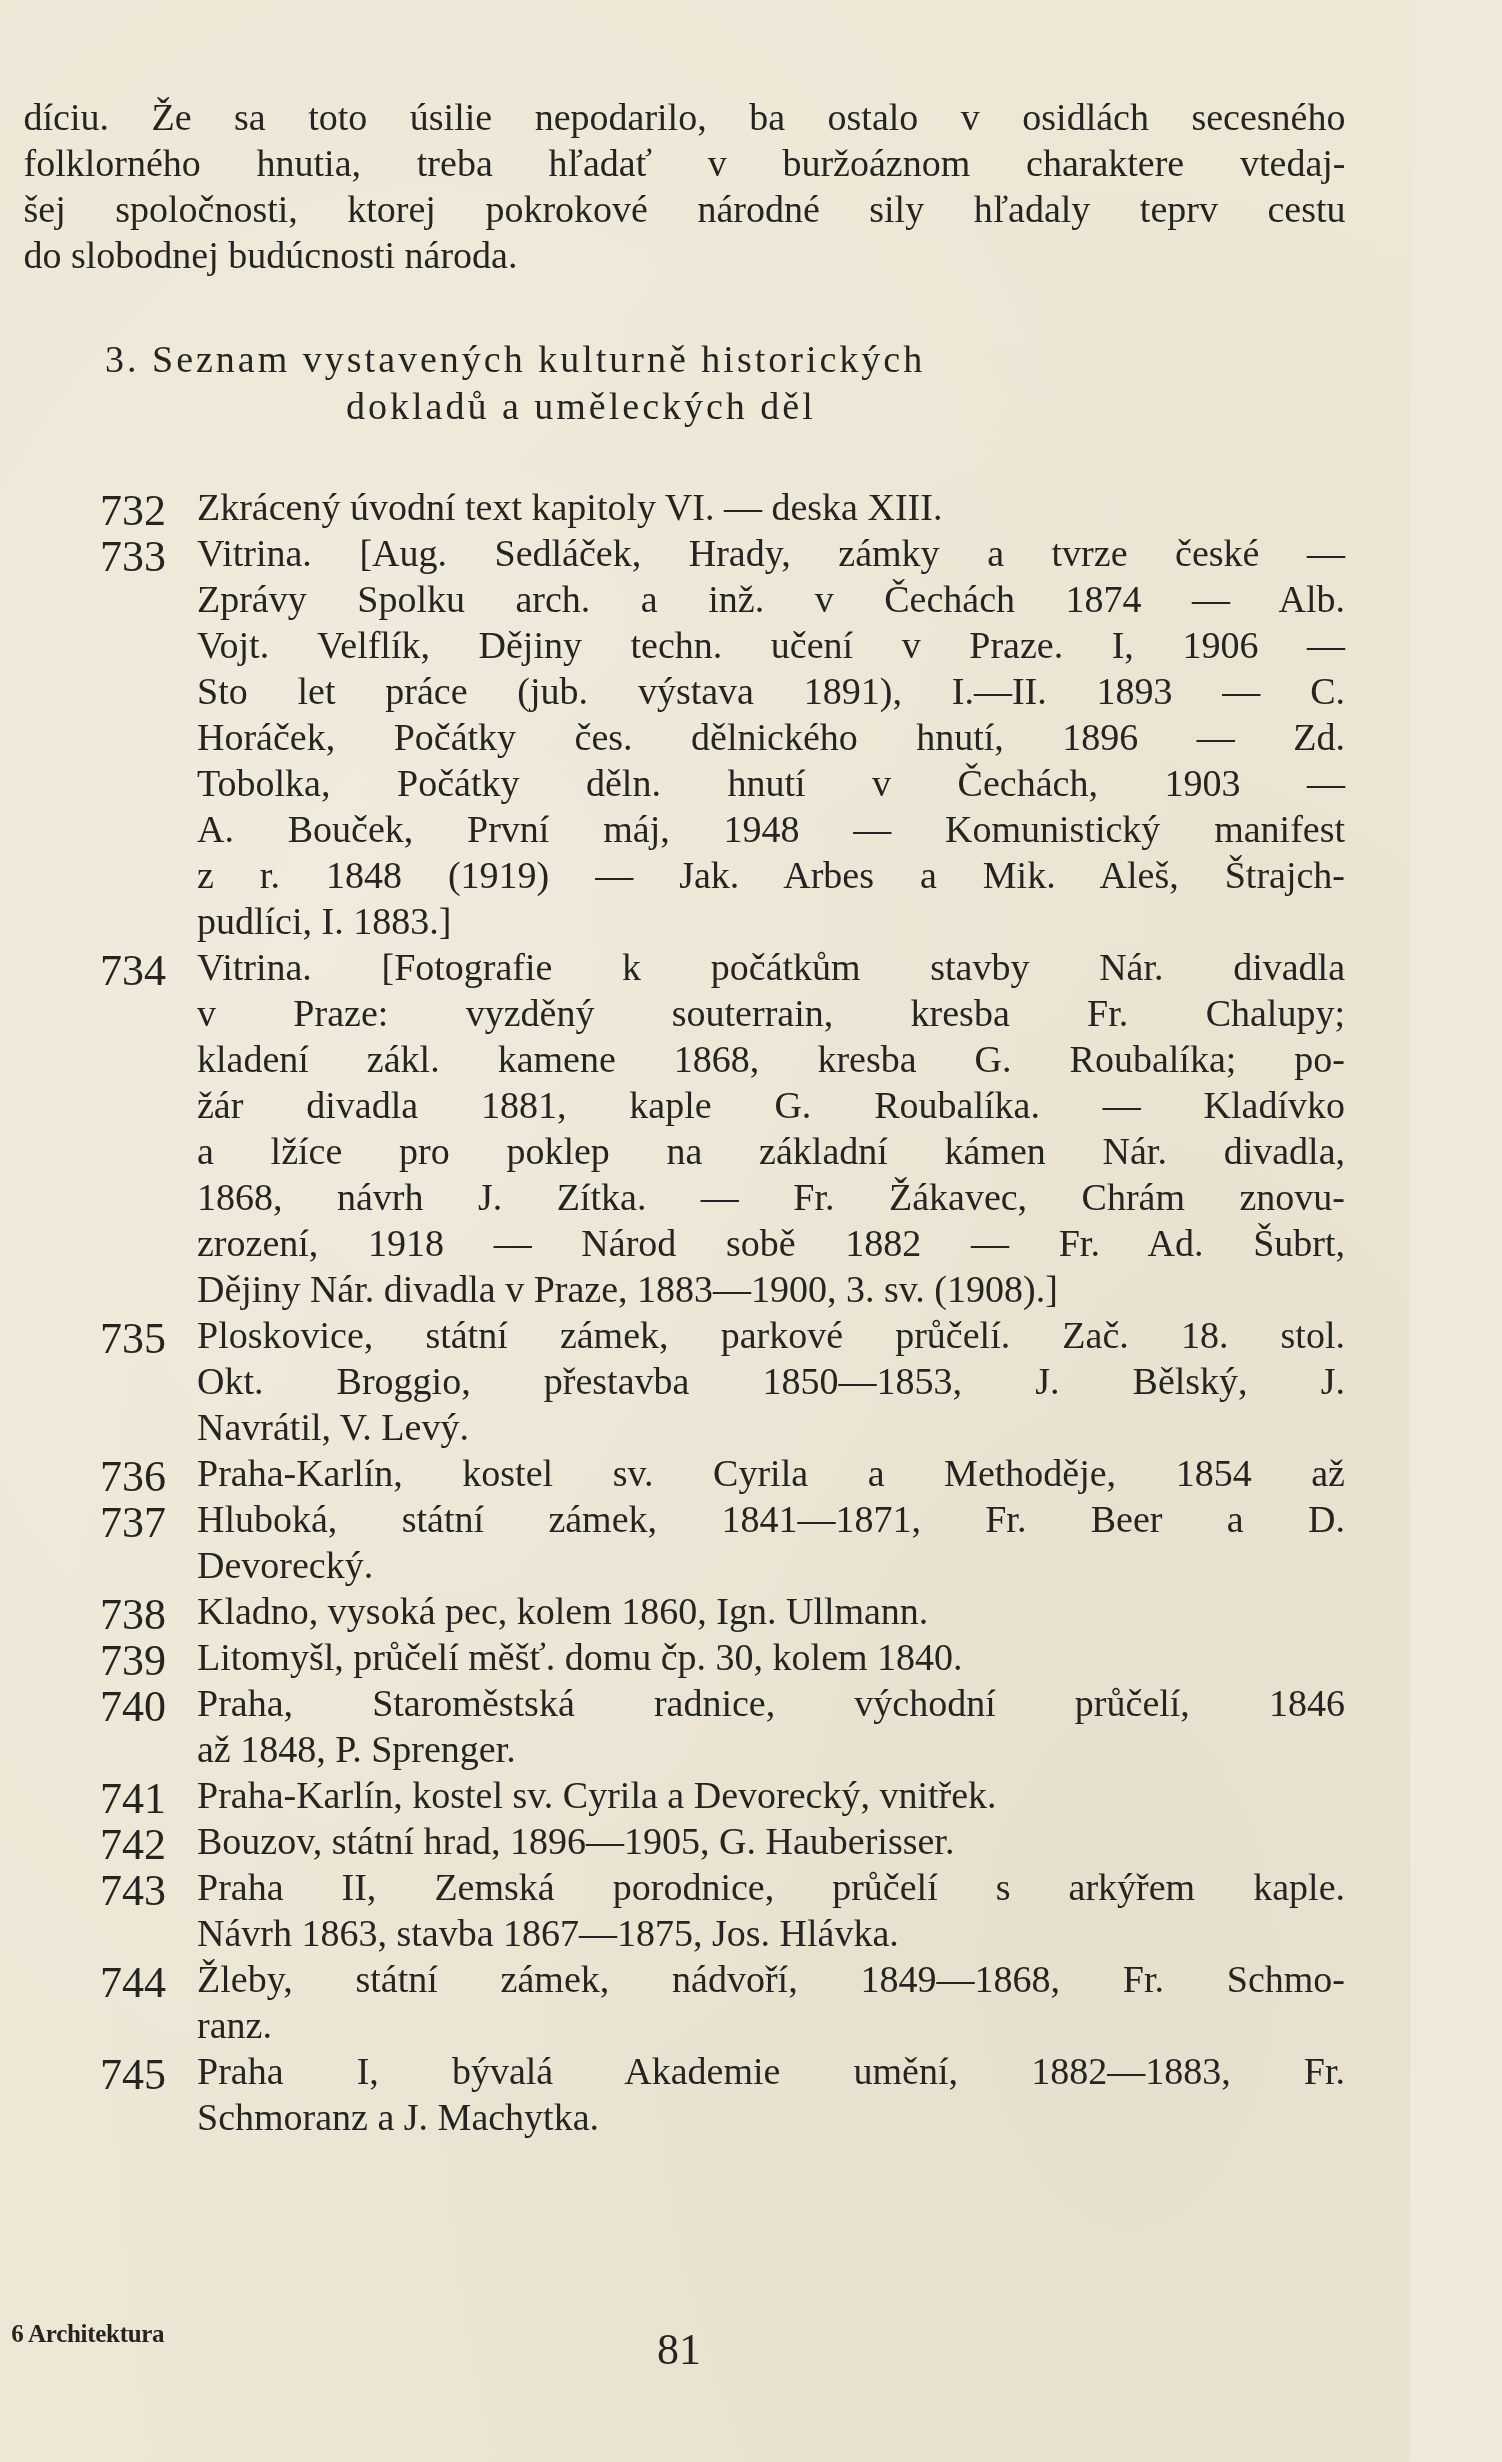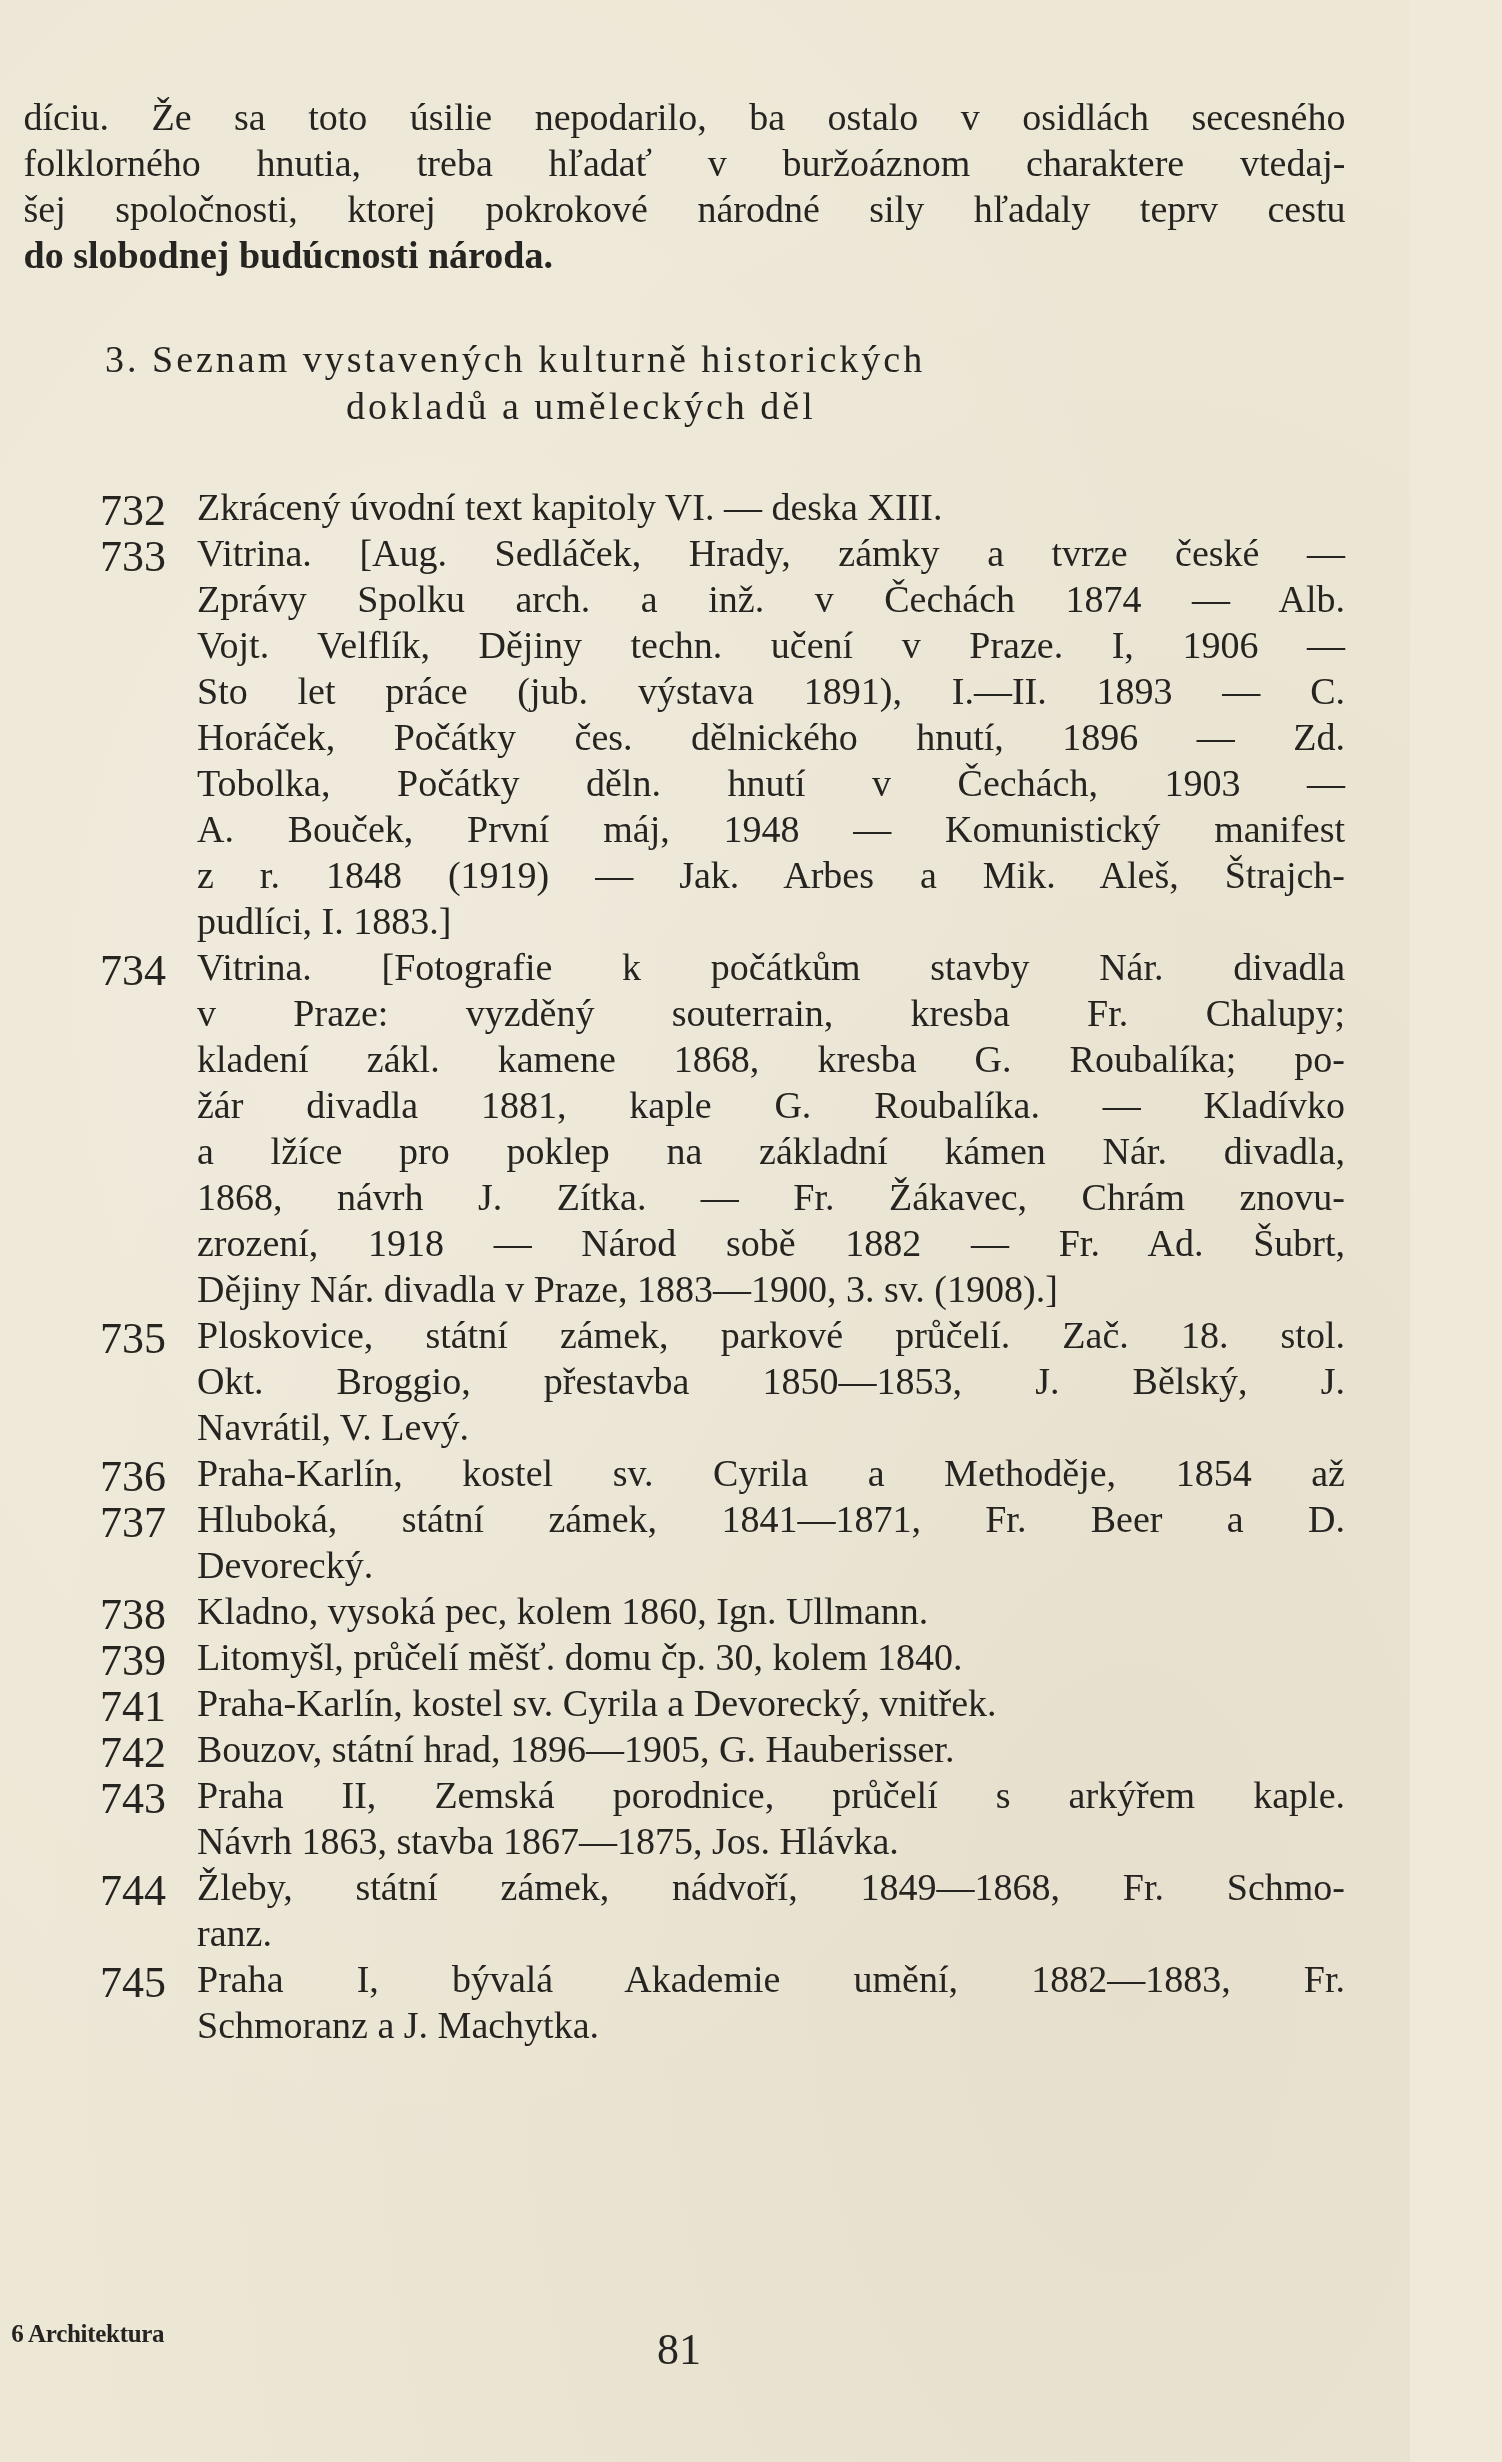--- a/index.html
+++ b/index.html
@@ -16,21 +16,21 @@
       radial-gradient(ellipse at 30% 40%, rgba(255,255,255,0.18), rgba(0,0,0,0) 60%),
       radial-gradient(ellipse at 80% 80%, rgba(120,100,60,0.06), rgba(0,0,0,0) 70%),
       #ede7d6;
   }
   .intro {
     position: absolute; left: 23.5px; top: 94px; width: 1322px;
     font-size: 38px; line-height: 46px;
     text-align: justify;
   }
   .intro .line { display: block; white-space: nowrap; text-align-last: justify; height: 46px; }
-  .intro .line.last { text-align-last: left; font-weight: bold; }
+  .intro .line.last { text-align-last: left; }
 
   .heading {
     position: absolute; left: 0; top: 336px; width: 1503px;
     font-size: 38px; line-height: 47px; letter-spacing: 3px;
   }
   .heading .h1 { position: absolute; left: 105px; top: 0; white-space: nowrap; }
   .heading .h2 { position: absolute; left: 346px; top: 47px; white-space: nowrap; }
 
   .entries {
     position: absolute; left: 0; top: 484px; width: 1503px;
@@ -132,20 +132,27 @@
           <span class="line last">Kladno, vysoká pec, kolem 1860, Ign. Ullmann.</span>
         </div>
       </div>
       <div class="entry">
         <span class="num">739</span>
         <div class="text">
           <span class="line last">Litomyšl, průčelí měšť. domu čp. 30, kolem 1840.</span>
         </div>
       </div>
       <div class="entry">
+        <span class="num">740</span>
+        <div class="text">
+          <span class="line">Praha, Staroměstská radnice, východní průčelí, 1846</span>
+          <span class="line last">až 1848, P. Sprenger.</span>
+        </div>
+      </div>
+      <div class="entry">
         <span class="num">741</span>
         <div class="text">
           <span class="line last">Praha-Karlín, kostel sv. Cyrila a Devorecký, vnitřek.</span>
         </div>
       </div>
       <div class="entry">
         <span class="num">742</span>
         <div class="text">
           <span class="line last">Bouzov, státní hrad, 1896—1905, G. Hauberisser.</span>
         </div>

